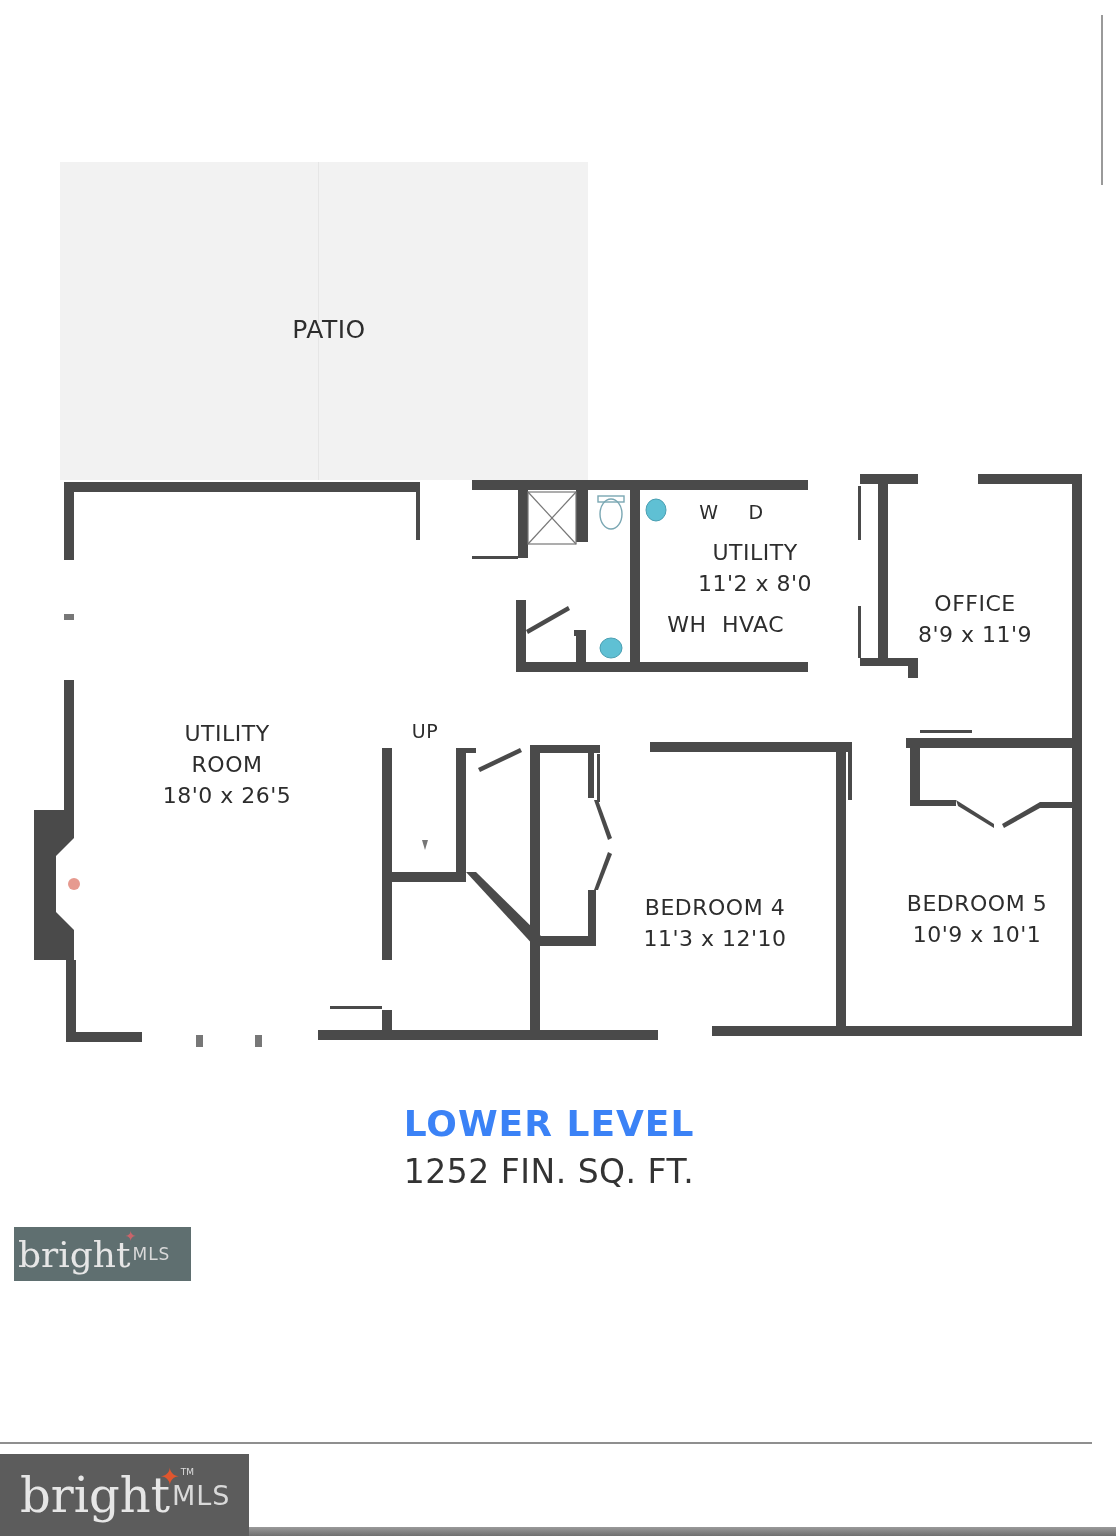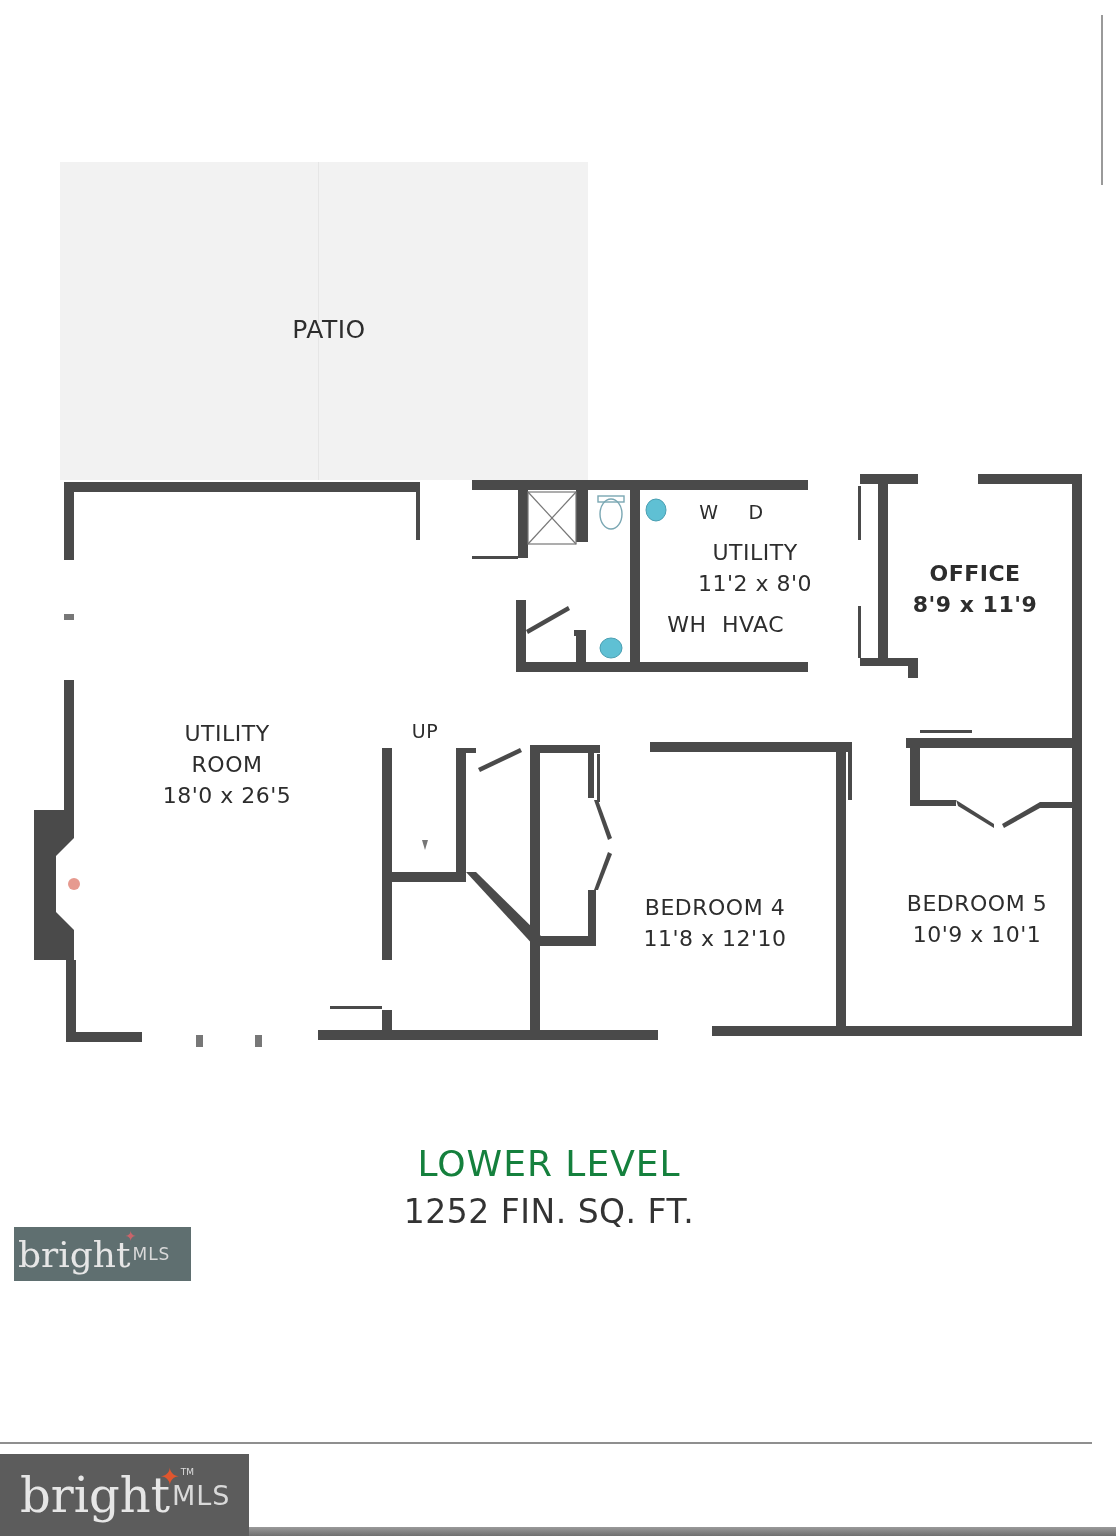--- a/index.html
+++ b/index.html
@@ -16,21 +16,21 @@
   .patio-seam { position: absolute; left: 318px; top: 162px; width: 1px; height: 318px; background: #e6e6e6; }
   svg.plan { position: absolute; left: 0; top: 0; }
   .lbl {
     position: absolute; text-align: center; font-size: 22px; line-height: 31px;
     letter-spacing: 0.5px; color: #2d2d2d; white-space: nowrap;
     transform: translateX(-50%);
   }
   .lbl .dim { display: block; }
   .small { font-size: 19px; }
   .title-block { position: absolute; left: 549px; top: 1100px; transform: translateX(-50%); text-align: center; }
-  .title-main { font-size: 36px; font-weight: normal; letter-spacing: 1px; color: #15803d; line-height: 48px; margin-top: 40px; }
+  .title-main { font-size: 36px; font-weight: bold; letter-spacing: 1px; color: #3b82f6; line-height: 48px; }
   .title-sub { font-size: 33px; color: #333; line-height: 48px; letter-spacing: 0.5px; }
   .logo-small {
     position: absolute; left: 14px; top: 1227px; width: 177px; height: 54px;
     background: #5f6f70; display: flex; align-items: center; padding-left: 4px; box-sizing: border-box;
   }
   .logo-big {
     position: absolute; left: 0; top: 1454px; width: 249px; height: 82px;
     background: #5c5c5c; display: flex; align-items: center; padding-left: 20px; box-sizing: border-box;
   }
   .brand { font-family: "DejaVu Serif", "Liberation Serif", serif; color: #e6e6e6; position: relative; }
@@ -165,28 +165,28 @@
 <div class="lbl small" style="left:756px; top:497px;">D</div>
 
 <div class="lbl" style="left:755px; top:537px;">
   <span class="dim">UTILITY</span>
   <span class="dim">11'2 x 8'0</span>
 </div>
 
 <div class="lbl" style="left:687px; top:609px;">WH</div>
 <div class="lbl" style="left:753px; top:609px;">HVAC</div>
 
-<div class="lbl" style="left:975px; top:558px;font-weight:bold;">
+<div class="lbl" style="left:975px; top:588px;">
   <span class="dim">OFFICE</span>
   <span class="dim">8'9 x 11'9</span>
 </div>
 
 <div class="lbl" style="left:715px; top:892px;">
   <span class="dim">BEDROOM 4</span>
-  <span class="dim">11'8 x 12'10</span>
+  <span class="dim">11'3 x 12'10</span>
 </div>
 
 <div class="lbl" style="left:977px; top:888px;">
   <span class="dim">BEDROOM 5</span>
   <span class="dim">10'9 x 10'1</span>
 </div>
 
 <div class="title-block">
   <div class="title-main">LOWER LEVEL</div>
   <div class="title-sub">1252 FIN. SQ. FT.</div>

